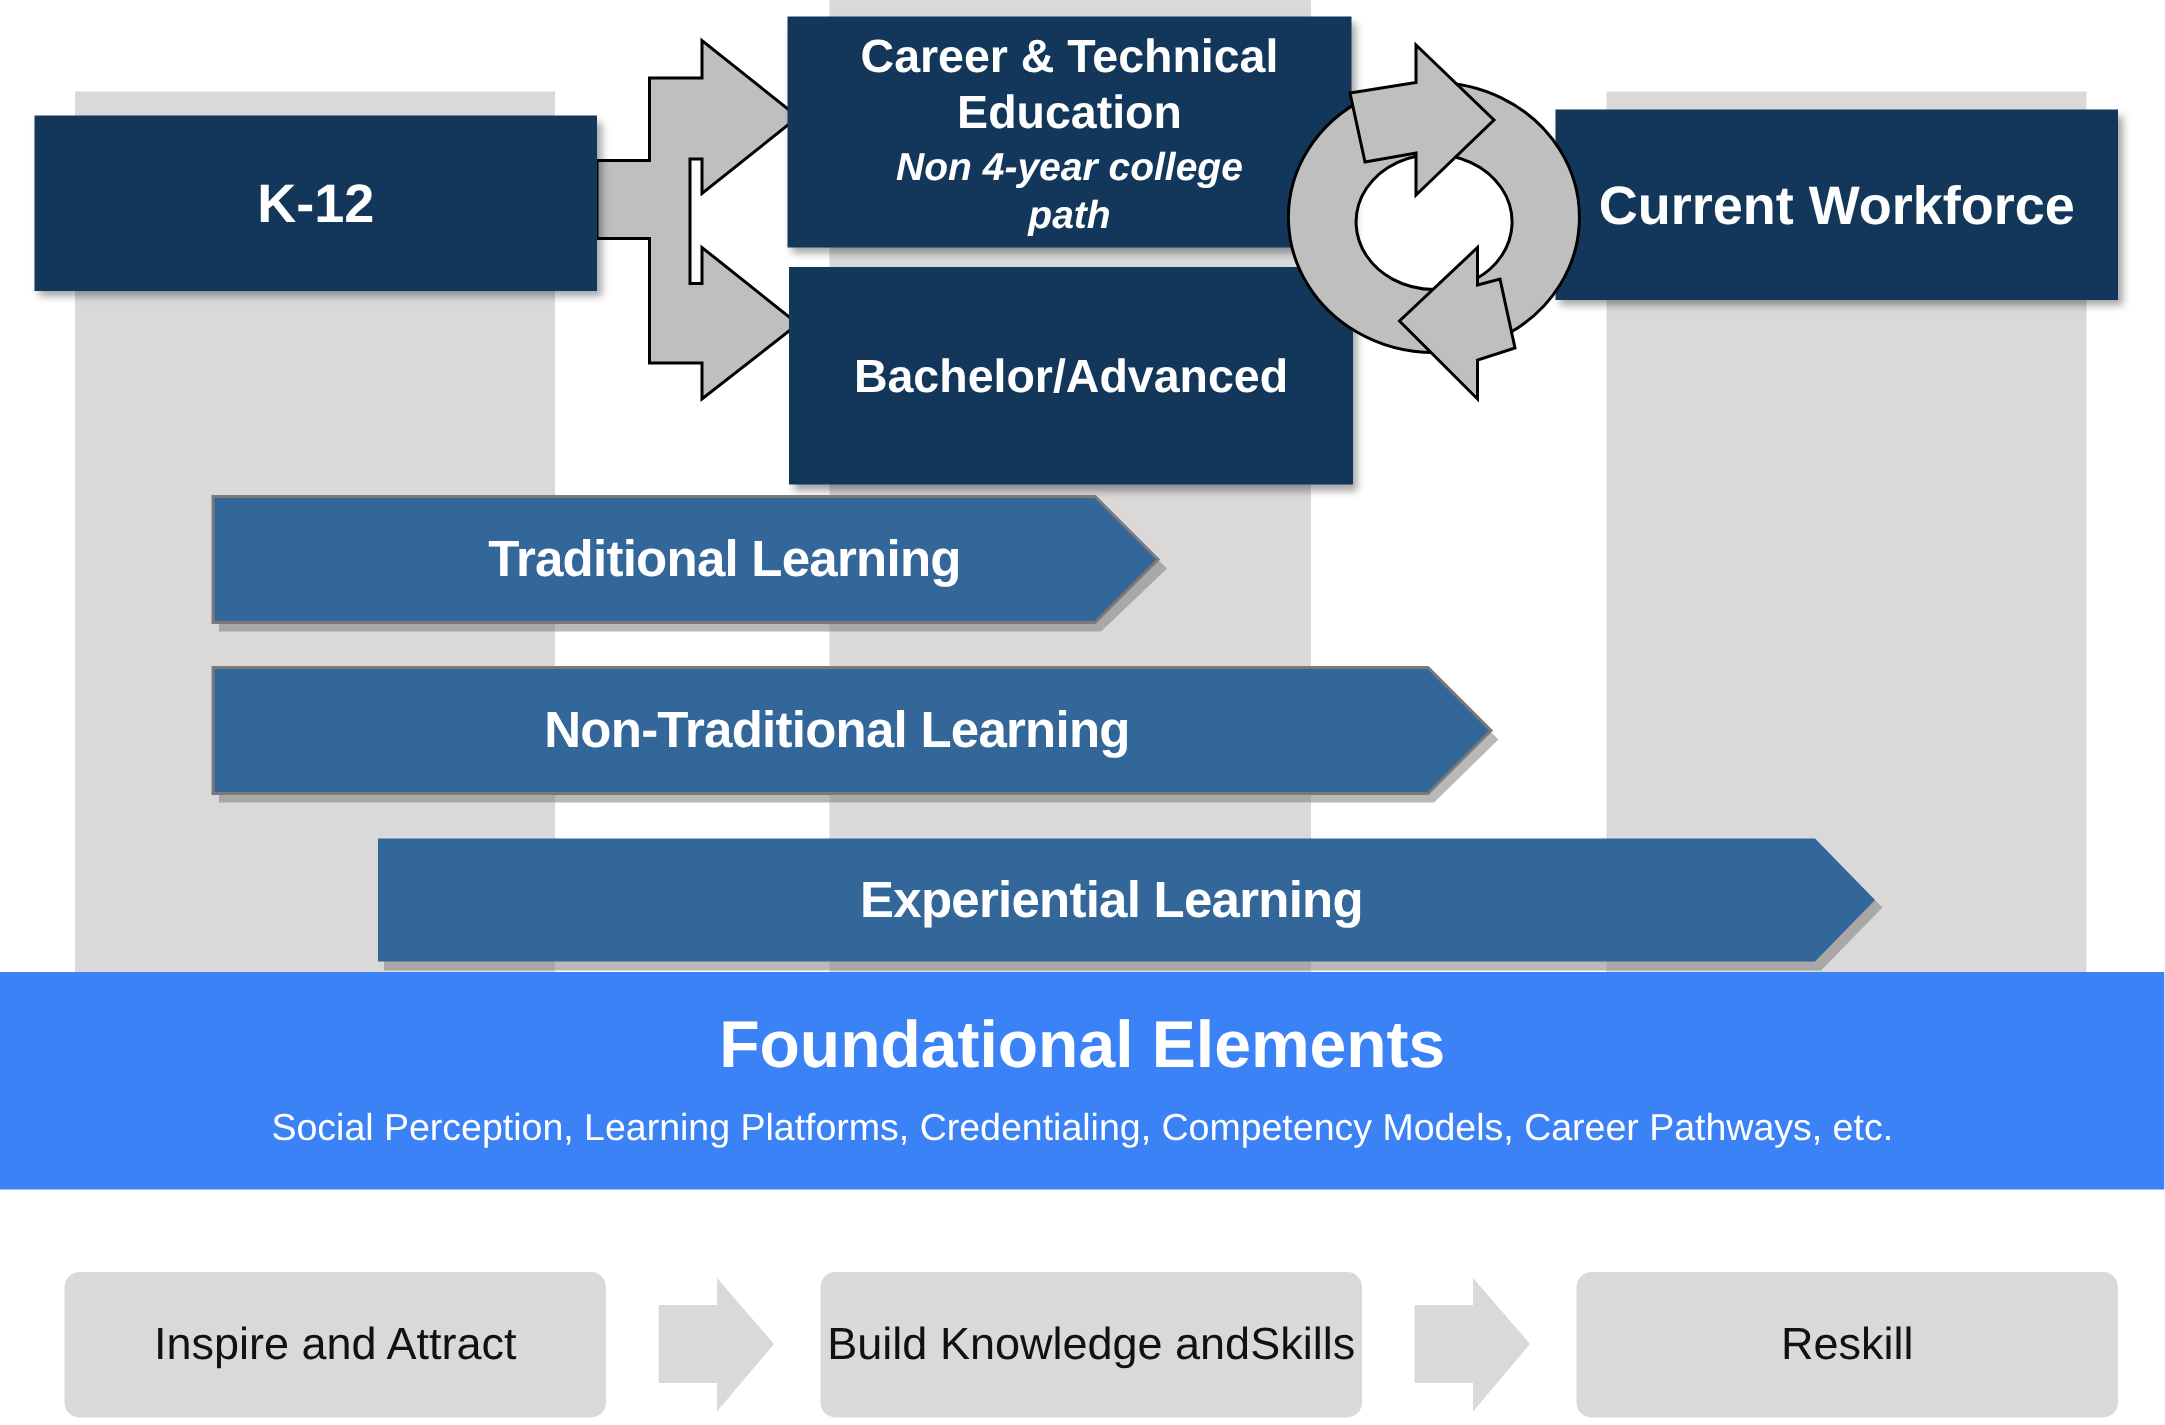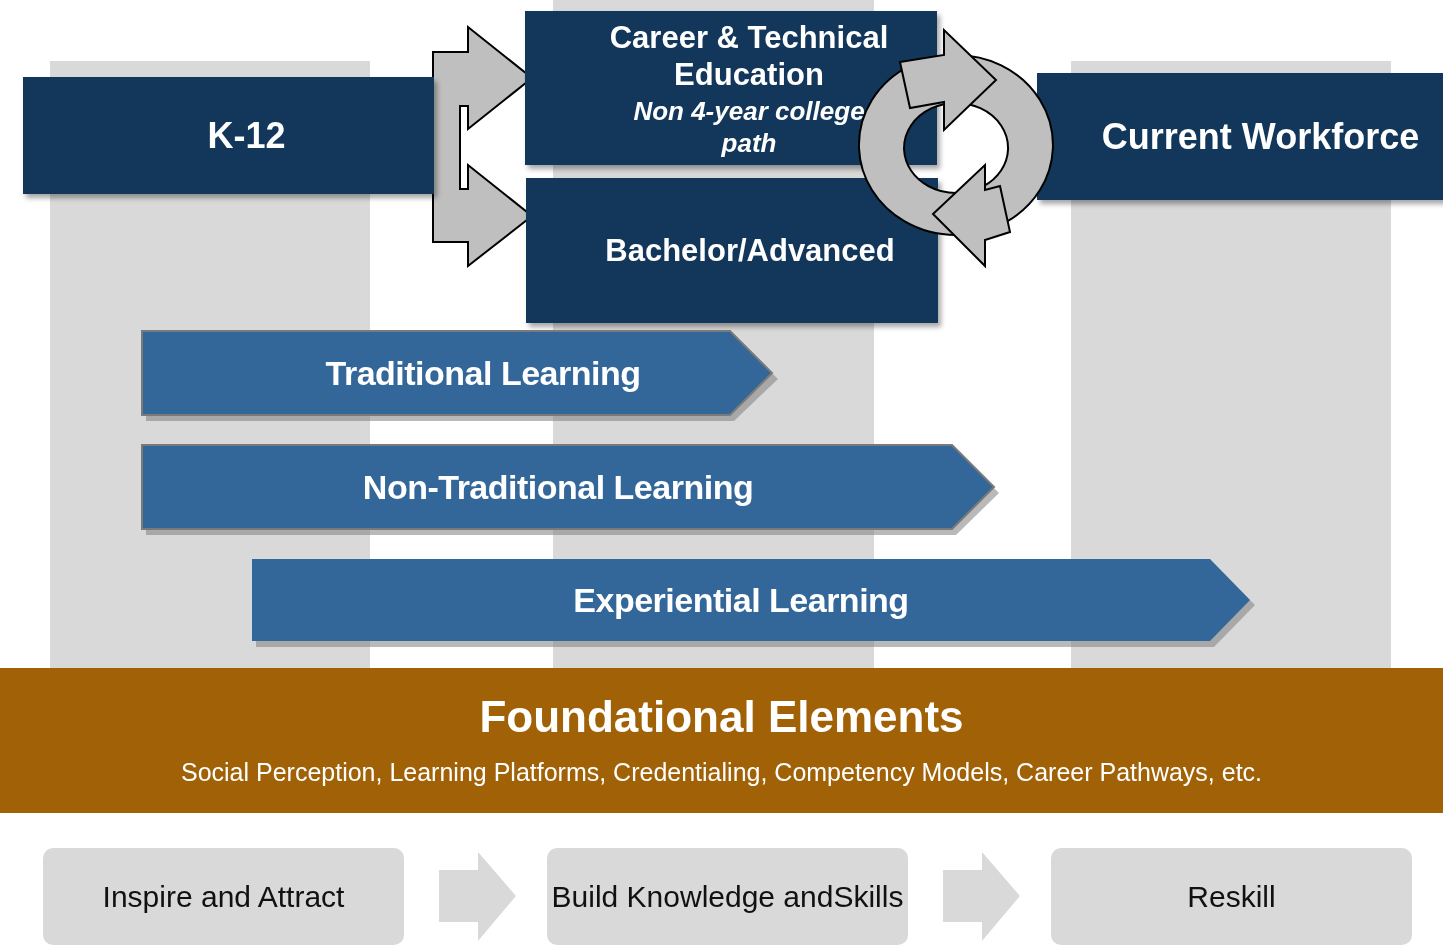--- a/index.html
+++ b/index.html
@@ -2,29 +2,29 @@
 <html><head>
 <meta charset="utf-8">
 <style>
   html, body { margin: 0; padding: 0; background: #ffffff; }
   body { width: 1443px; height: 950px; position: relative; overflow: hidden;
          font-family: "Liberation Sans", sans-serif; }
   .col { position: absolute; background: #d9d9d9; }
   .dark-box { position: absolute; background: #12375a; color: #fff;
               box-shadow: 3px 4px 5px rgba(0,0,0,0.35);
               display: flex; flex-direction: column; align-items: center; justify-content: center;
-              text-align: center; font-weight: bold; padding-left: 36px; }
+              text-align: center; font-weight: bold; }
   .chev { position: absolute; }
   .chev svg { position: absolute; left: 0; top: 0; overflow: visible; }
   .chev .lbl { position: absolute; left: 0; top: 0; height: 100%;
                display: flex; align-items: center; justify-content: center;
                color: #fff; font-weight: bold; font-size: 34px; letter-spacing: -0.5px;
                font-family: "Liberation Sans", sans-serif; }
-  .foundation { position: absolute; left: 0; top: 668px; width: 1443px; height: 145px;
-                background: #a16207; color: #fff; text-align: center; }
+  .foundation { position: absolute; left: 0; top: 648px; width: 1443px; height: 145px;
+                background: #3b82f6; color: #fff; text-align: center; }
   .foundation .title { position: absolute; left: 0; width: 100%; top: 24px;
                        font-size: 44px; font-weight: bold; }
   .foundation .sub { position: absolute; left: 0; width: 100%; top: 90px; font-size: 25px; }
   .stage { position: absolute; background: #d9d9d9; border-radius: 10px; color: #111;
            display: flex; align-items: center; justify-content: center; text-align: center;
            font-size: 30px; line-height: 35px; }
   .svg-abs { position: absolute; left: 0; top: 0; overflow: visible; }
 </style>
 </head>
 <body>

